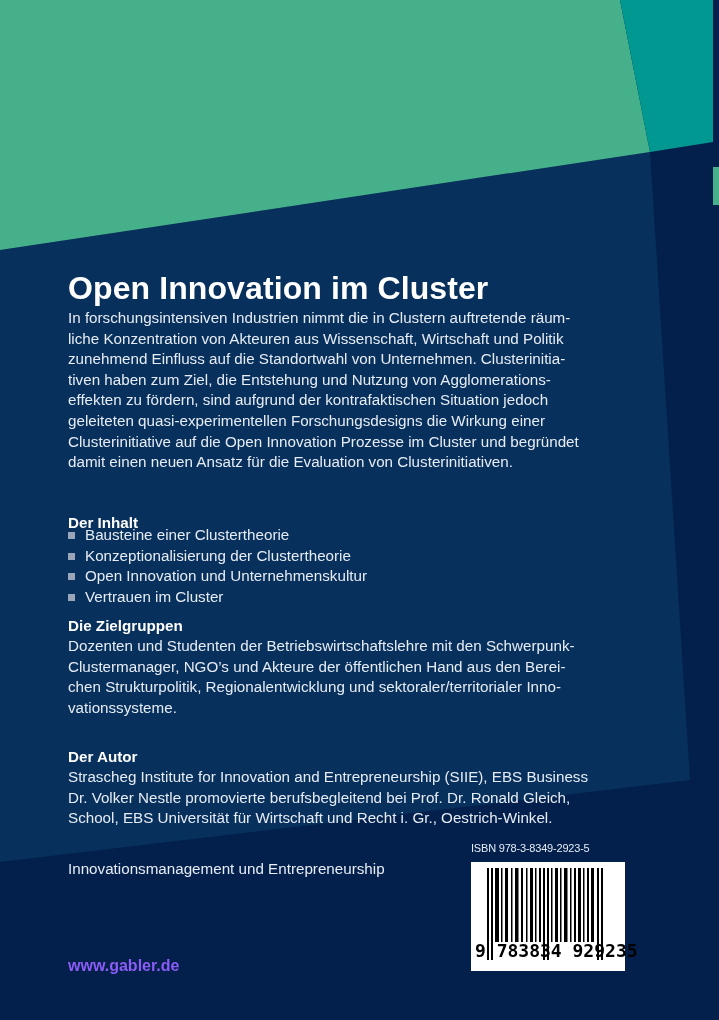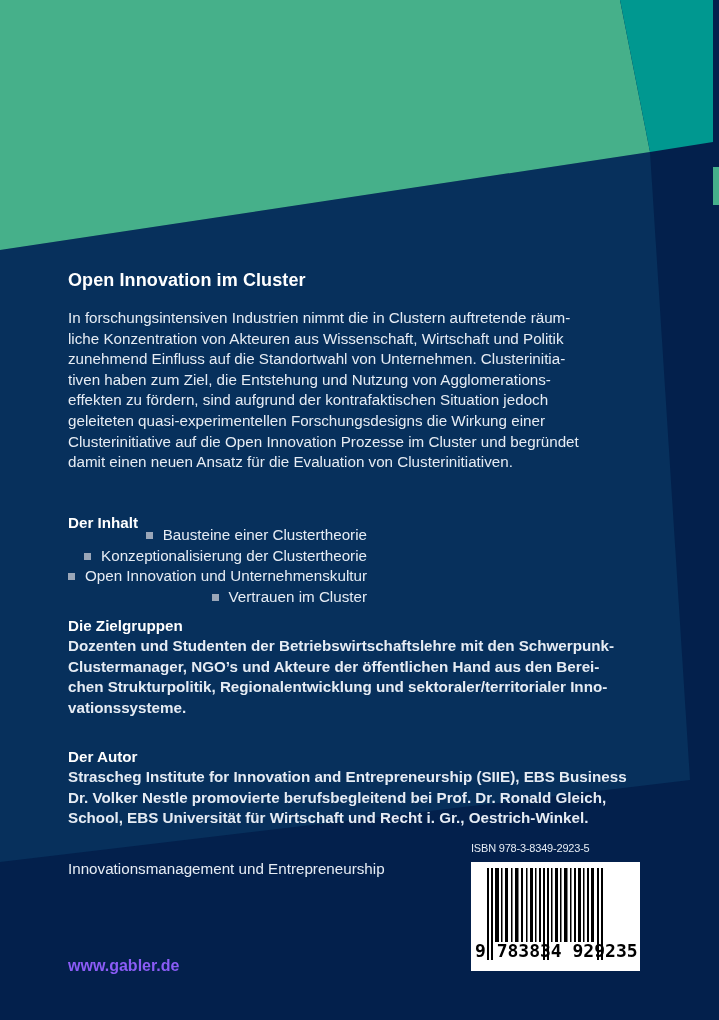--- a/index.html
+++ b/index.html
@@ -5,55 +5,55 @@
   html, body { margin: 0; padding: 0; }
   body {
     width: 719px; height: 1020px; position: relative; overflow: hidden;
     background: #03204c;
     font-family: "Liberation Sans", sans-serif;
     color: #e9eef5;
   }
   .bg { position: absolute; left: 0; top: 0; width: 719px; height: 1020px; }
   .title {
     position: absolute; left: 68px; top: 270px;
-    font-size: 18px; font-weight: bold; color: #ffffff; letter-spacing: 0.1px;
+    font-size: 32px; font-weight: bold; color: #ffffff; letter-spacing: 0.1px;
     white-space: nowrap;
   }
   .para {
     position: absolute; left: 68px; top: 308px; width: 600px;
     font-size: 15.2px; line-height: 20.6px; color: #e6ecf4;
   }
   .para .line { display: block; white-space: nowrap; }
   .section-head {
     position: absolute; left: 68px;
     font-size: 15.2px; font-weight: bold; color: #ffffff; white-space: nowrap;
   }
   .bullets { position: absolute; left: 68px; top: 525px; margin: 0; padding: 0; list-style: none; }
   .bullets li {
     font-size: 15.2px; line-height: 20.6px; white-space: nowrap; color: #e6ecf4;
-    display: flex; align-items: center; justify-content: flex-end;
+    display: flex; align-items: center;
   }
   .bullet-square {
     display: inline-block; width: 7px; height: 7px; background: #9aa6b8;
     margin-right: 10px; margin-top: 1px;
   }
-  .block { position: absolute; left: 68px; font-size: 15.2px; line-height: 20.6px; color: #e6ecf4; font-weight: bold; }
+  .block { position: absolute; left: 68px; font-size: 15.2px; line-height: 20.6px; color: #e6ecf4; }
   .block .line { display: block; white-space: nowrap; }
   .series {
     position: absolute; left: 68px; top: 860px; font-size: 15.2px; color: #e6ecf4; white-space: nowrap;
   }
   .website {
     position: absolute; left: 68px; top: 957px; font-size: 16px; font-weight: bold; color: #8b5cf6;
   }
   .isbn-label {
     position: absolute; left: 471px; top: 842px; font-size: 11px; color: #e6ecf4; white-space: nowrap;
     letter-spacing: -0.2px;
   }
   .barcode {
-    position: absolute; left: 471px; top: 862px; width: 169px; height: 109px; background: #ffffff;
+    position: absolute; left: 471px; top: 862px; width: 154px; height: 109px; background: #ffffff;
   }
   .barcode svg { position: absolute; left: 0; top: 0; }
   .barcode-digits {
     position: absolute; left: 4px; top: 78px; font-family: "DejaVu Sans Mono", monospace;
     font-size: 18px; font-weight: bold; color: #000; white-space: pre; letter-spacing: 0px;
   }
 </style>
 </head>
 <body>
 

